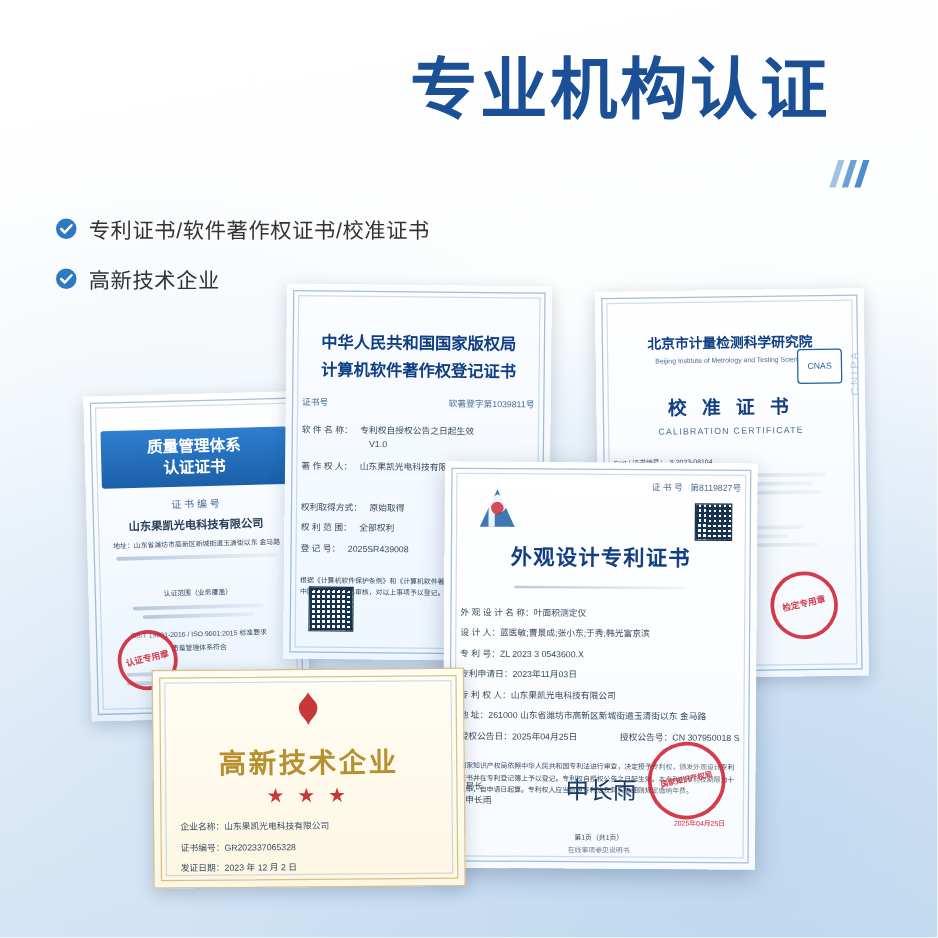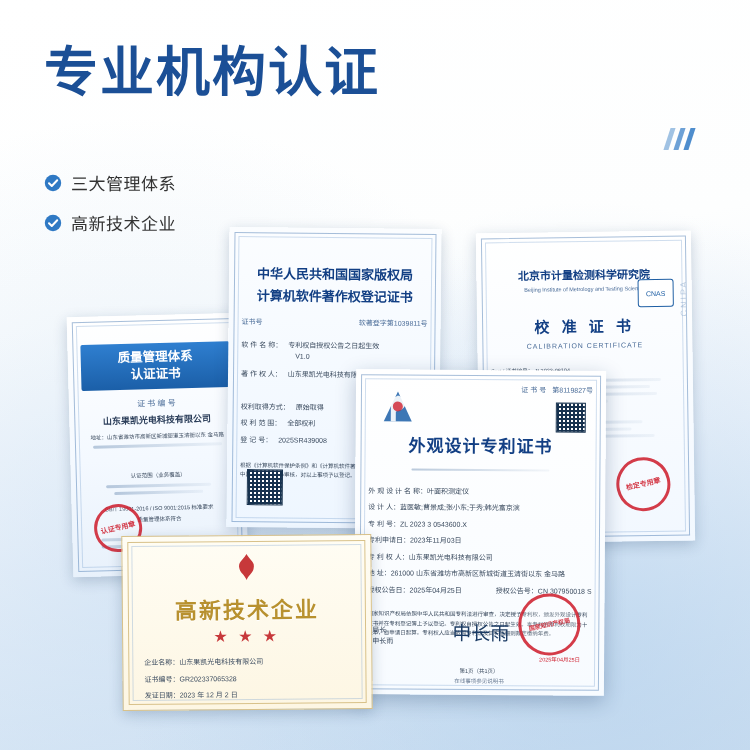--- a/index.html
+++ b/index.html
@@ -22,20 +22,21 @@
       radial-gradient(circle at 78% 88%, rgba(173,205,235,0.55) 0%, rgba(173,205,235,0) 52%),
       radial-gradient(circle at 18% 78%, rgba(196,219,241,0.45) 0%, rgba(196,219,241,0) 55%),
       linear-gradient(170deg, #ffffff 0%, #fdfefe 38%, #eef4fb 62%, #dce9f6 82%, #cfe0f1 100%);
   }
   
   .head {
     position: absolute;
     left: 44px;
     top: 44px;
     width: 620px;
+    text-align: right;
   }
   .title {
     font-size: 54px;
     line-height: 1.06;
     font-weight: bold;
     letter-spacing: 2px;
     color: #1b4f96;
     margin: 0;
     text-shadow: 0 1px 0 rgba(255,255,255,0.6);
   }
@@ -279,21 +280,21 @@
   </div>
 
   <ul class="bullets">
     <li>
       <span class="check">
         <svg viewBox="0 0 18 18" width="18" height="18">
           <circle cx="9" cy="9" r="8.2" fill="#2f79c4"></circle>
           <path d="M5 9.2 L7.8 12 L13.2 6.2" fill="none" stroke="#ffffff" stroke-width="2" stroke-linecap="round" stroke-linejoin="round"></path>
         </svg>
       </span>
-      <span>三大管理体系</span>
+      <span>专利证书/软件著作权证书/校准证书</span>
     </li>
     <li>
       <span class="check">
         <svg viewBox="0 0 18 18" width="18" height="18">
           <circle cx="9" cy="9" r="8.2" fill="#2f79c4"></circle>
           <path d="M5 9.2 L7.8 12 L13.2 6.2" fill="none" stroke="#ffffff" stroke-width="2" stroke-linecap="round" stroke-linejoin="round"></path>
         </svg>
       </span>
       <span>高新技术企业</span>
     </li>

